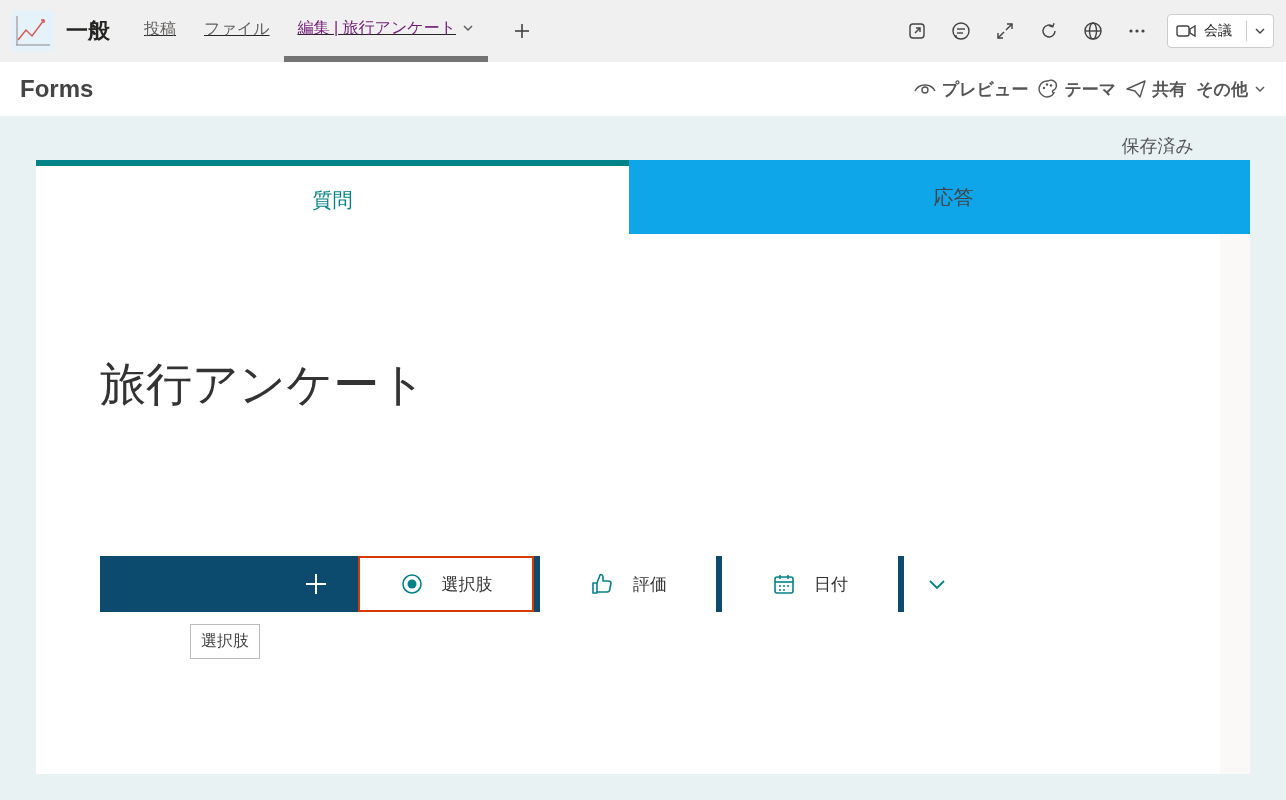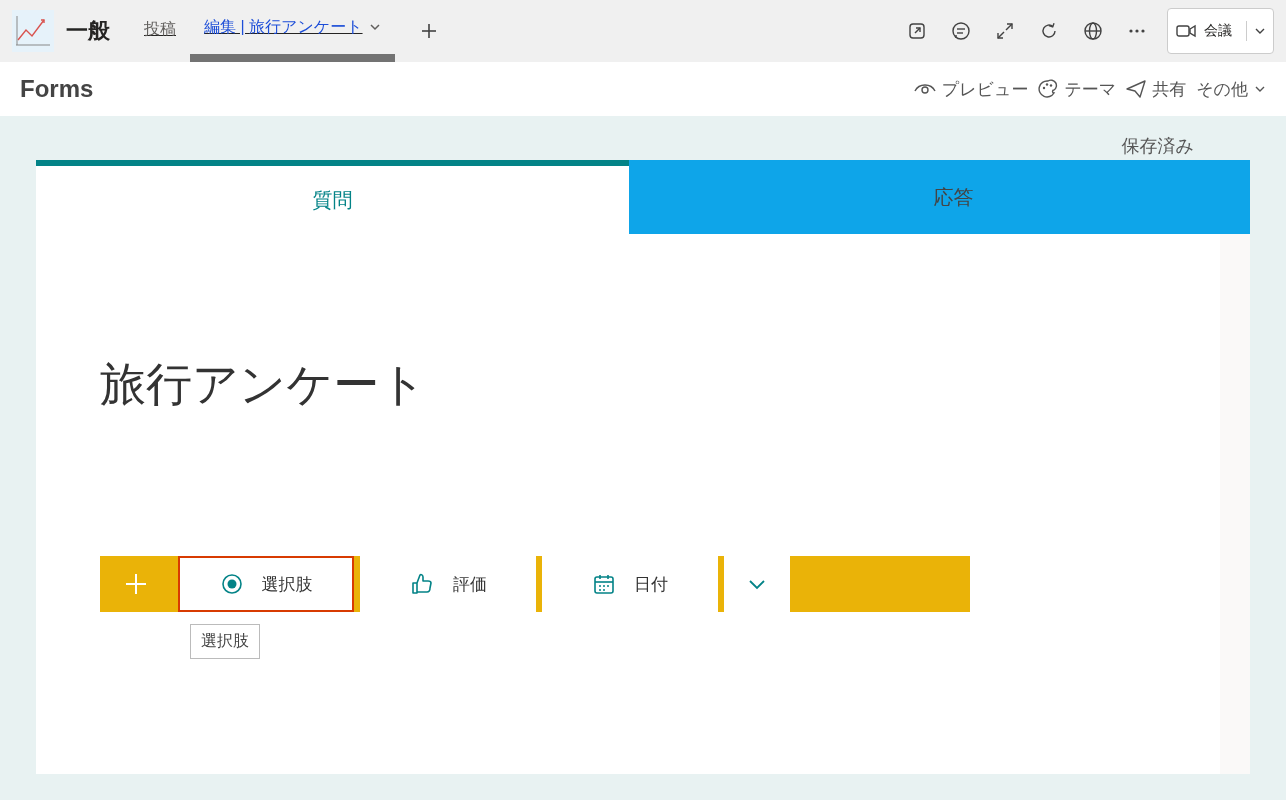--- a/index.html
+++ b/index.html
@@ -32,40 +32,40 @@
 .teams-tab {
   padding: 0 14px;
   height: 100%;
   display: flex; align-items: center;
   font-size: 16px;
   color: #605e5c;
   cursor: pointer;
   border-bottom: 3px solid transparent;
 }
 .teams-tab.active {
-  color: #1d4ed8;
-  border-bottom: 8px solid #737373;
+  color: #701a75;
+  border-bottom: 6px solid #737373;
   font-weight: 400;
 }
 .chev-sm { margin-left: 6px; }
 .teams-add { margin-left: 20px; }
 .flex-spacer { flex: 1; }
 .teams-actions { display: flex; align-items: center; gap: 16px; }
 .icon-btn {
   width: 28px; height: 28px;
   display: flex; align-items: center; justify-content: center;
   color: #424242;
   cursor: pointer;
 }
 .meet-btn {
   display: flex; align-items: center;
   background: #fff;
   border: 1px solid #ccc;
   border-radius: 4px;
-  height: 46px;
+  height: 34px;
   padding: 4px 8px;
   gap: 8px;
   cursor: pointer;
 }
 .meet-btn .vdrop {
   margin-left: 6px;
   border-left: 1px solid #ccc;
   padding-left: 8px;
   height: 20px;
   display: flex; align-items: center;
@@ -75,21 +75,21 @@
 .forms-bar {
   height: 54px;
   background: #fff;
   display: flex;
   align-items: center;
   padding: 0 20px;
   color: #555;
   font-size: 17px;
 }
 .forms-brand { font-size: 24px; color: #444; font-weight: bold; }
-.forms-actions { display: flex; align-items: center; gap: 10px; }
+.forms-actions { display: flex; align-items: center; gap: 10px; font-weight: bold; }
 .forms-action { display: flex; align-items: center; gap: 6px; cursor: pointer; color: #555; }
 
 
 .canvas-wrap {
   background: #e8f2f2;
   padding-top: 10px;
   height: calc(800px - 62px - 54px);
   position: relative;
 }
 .saved-label {
@@ -142,25 +142,26 @@
 .form-title {
   font-size: 46px;
   color: #333;
   font-weight: 400;
   margin-bottom: 140px;
 }
 
 
 .addq {
   display: flex;
-  background: #eab308;
+  background: #0c4a6e;
   padding: 0;
   gap: 6px;
   width: 870px;
   position: relative;
+  justify-content: flex-end;
 }
 .addq-plus {
   width: 72px; height: 56px;
   display: flex; align-items: center; justify-content: center;
   color: #fff;
 }
 .addq-opt {
   background: #fff;
   height: 56px;
   width: 176px;
@@ -200,20 +201,21 @@
     <svg width="34" height="30" viewBox="0 0 34 30">
       <polyline points="2,24 10,14 16,20 28,4" stroke="#d9534f" stroke-width="1.4" fill="none"></polyline>
       <polyline points="25,4 28,4 28,7" stroke="#d9534f" stroke-width="1.4" fill="none"></polyline>
       <line x1="0" y1="29" x2="34" y2="29" stroke="#888" stroke-width="1"></line>
       <line x1="1" y1="0" x2="1" y2="29" stroke="#888" stroke-width="1"></line>
     </svg>
   </div>
   <div class="channel-name">一般</div>
   <div class="teams-tabs">
     <div class="teams-tab">投稿</div>
+    <div class="teams-tab">ファイル</div>
     <div class="teams-tab active">
       <span>編集 | 旅行アンケート</span>
       <svg class="chev-sm" width="12" height="12" viewBox="0 0 12 12">
           <polyline points="2,4 6,8 10,4" stroke="#605e5c" stroke-width="1.5" fill="none"></polyline>
         </svg>
     </div>
     <div class="icon-btn teams-add">
       <svg width="18" height="18" viewBox="0 0 18 18">
           <line x1="9" y1="2" x2="9" y2="16" stroke="#424242" stroke-width="1.6"></line>
           <line x1="2" y1="9" x2="16" y2="9" stroke="#424242" stroke-width="1.6"></line>

